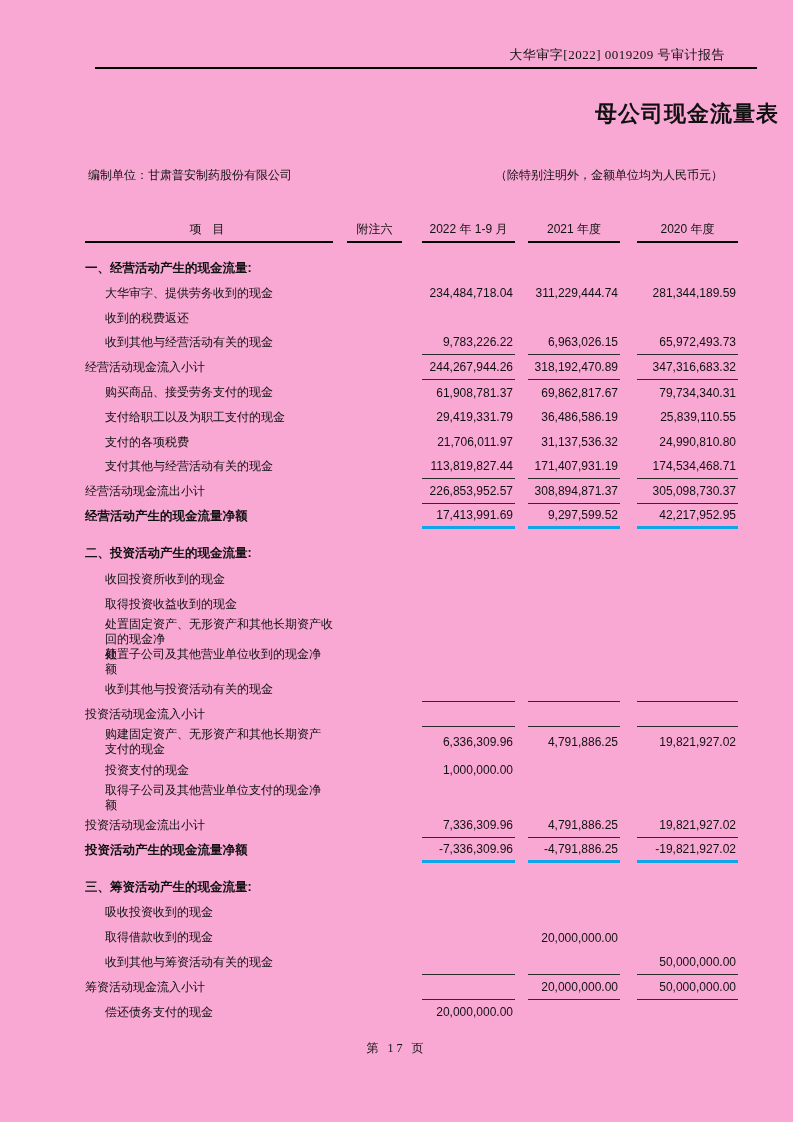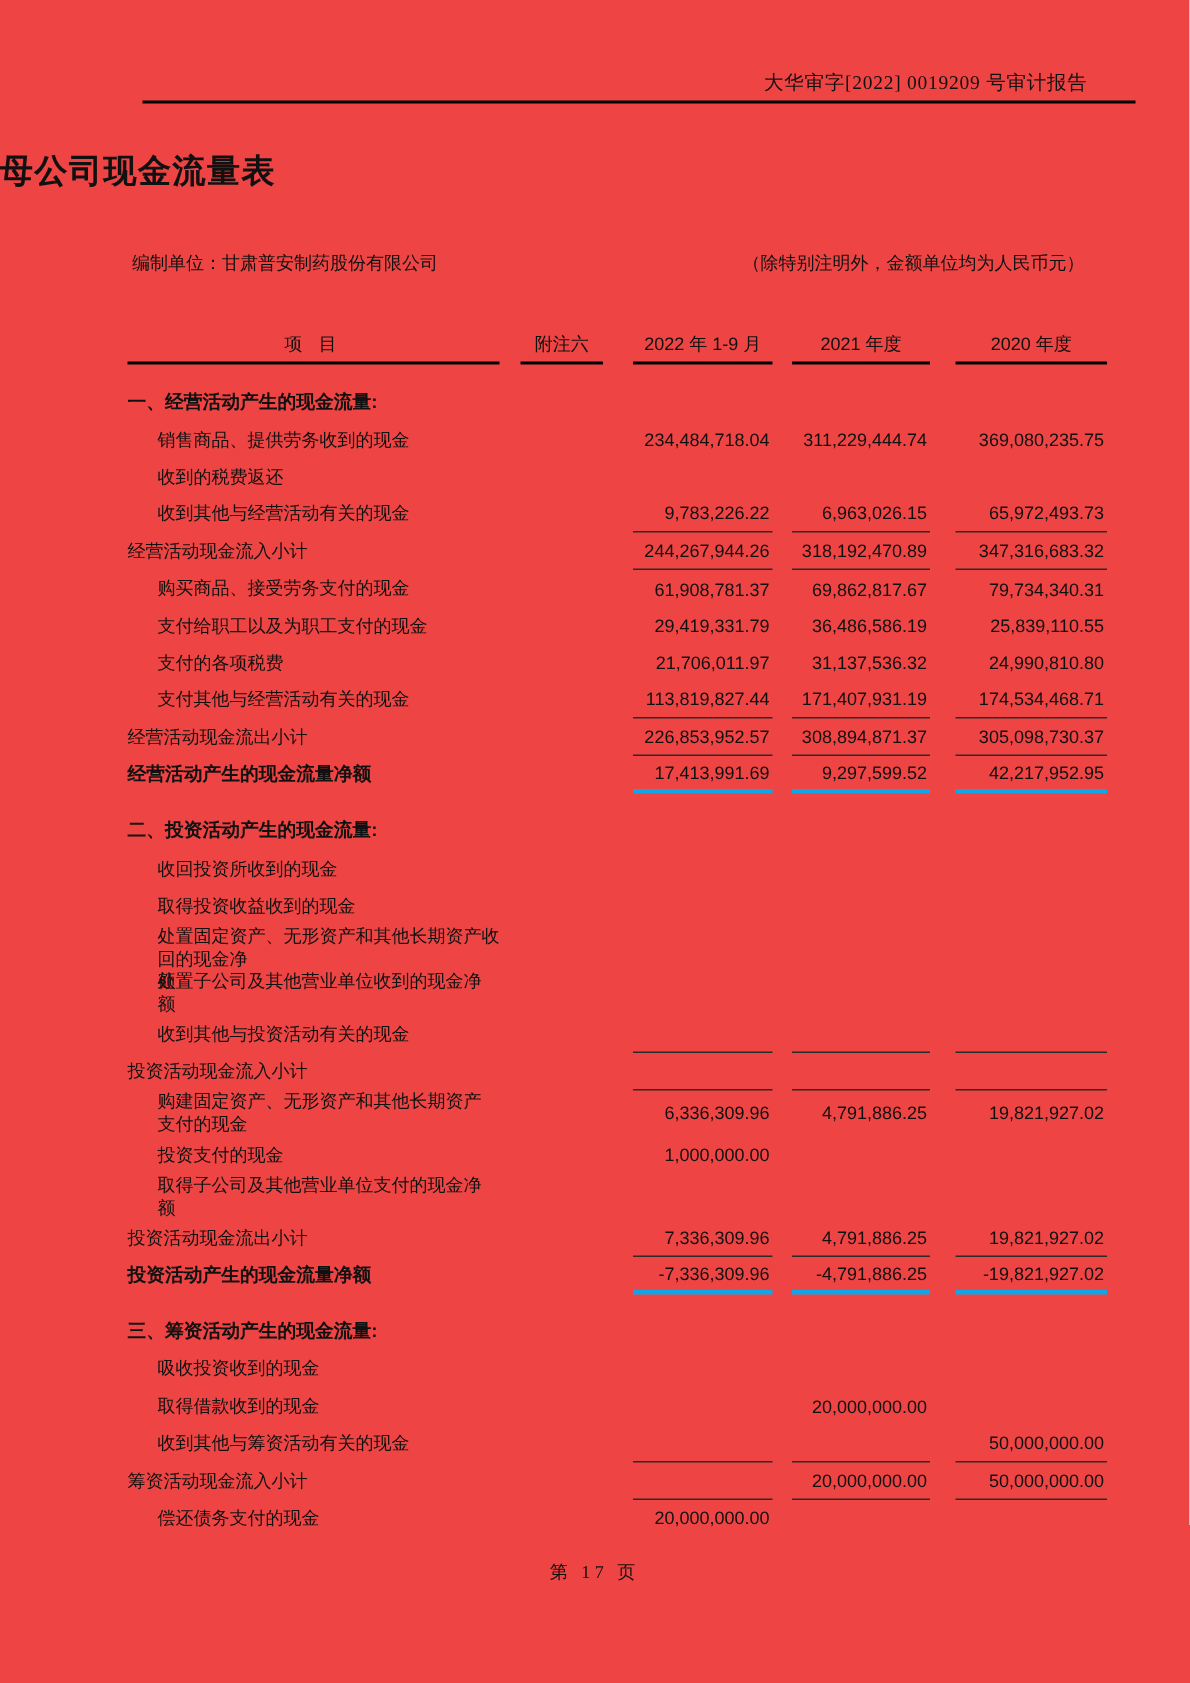--- a/index.html
+++ b/index.html
@@ -1,35 +1,35 @@
 <!DOCTYPE html>
 <html><head>
 <meta charset="utf-8">
 <style>
   html,body{margin:0;padding:0;background:#ffffff;}
   .page{
     position:relative;
     width:793px;height:1122px;
-    background:#ef4444;
+    background:#f9a8d4;
     color:#111;
     font-family:"Liberation Serif","DejaVu Serif",serif;
     overflow:hidden;
   }
   
   .doc-header{padding-top:46px;}
   .doc-header .hdr-text{
     display:block;text-align:right;
     padding-right:68px;
     font-size:13px;letter-spacing:.5px;
   }
   .hdr-rule{margin:3px 36px 0 95px;border-top:2px solid #000;height:0;}
 
   
   .title{
-    margin:30px 0 0 0;text-align:left;
+    margin:30px 14px 0 0;text-align:right;
     font-family:"Liberation Sans","DejaVu Sans",sans-serif;
     font-weight:bold;font-size:22px;letter-spacing:1px;
   }
 
   
   .info-row{
     display:flex;justify-content:space-between;
     margin:38px 70px 0 88px;font-size:12px;
   }
 
@@ -109,30 +109,30 @@
           <div class="c-note"></div>
           <div class="sp"></div>
           <div class="c-val c-v"></div>
           <div class="sp"></div>
           <div class="c-val c-v"></div>
           <div class="sp"></div>
           <div class="c-val c-v"></div>
         </div>
         <div class="row row-item">
           <div class="c-label">
-            <span class="lbl">销售商品、提供劳务收到的现金</span>
+            <span class="lbl">大华审字、提供劳务收到的现金</span>
           </div>
           <div class="sp"></div>
           <div class="c-note"></div>
           <div class="sp"></div>
           <div class="c-val c-v">234,484,718.04</div>
           <div class="sp"></div>
           <div class="c-val c-v">311,229,444.74</div>
           <div class="sp"></div>
-          <div class="c-val c-v">369,080,235.75</div>
+          <div class="c-val c-v">281,344,189.59</div>
         </div>
         <div class="row row-item">
           <div class="c-label">
             <span class="lbl">收到的税费返还</span>
           </div>
           <div class="sp"></div>
           <div class="c-note"></div>
           <div class="sp"></div>
           <div class="c-val c-v"></div>
           <div class="sp"></div>

